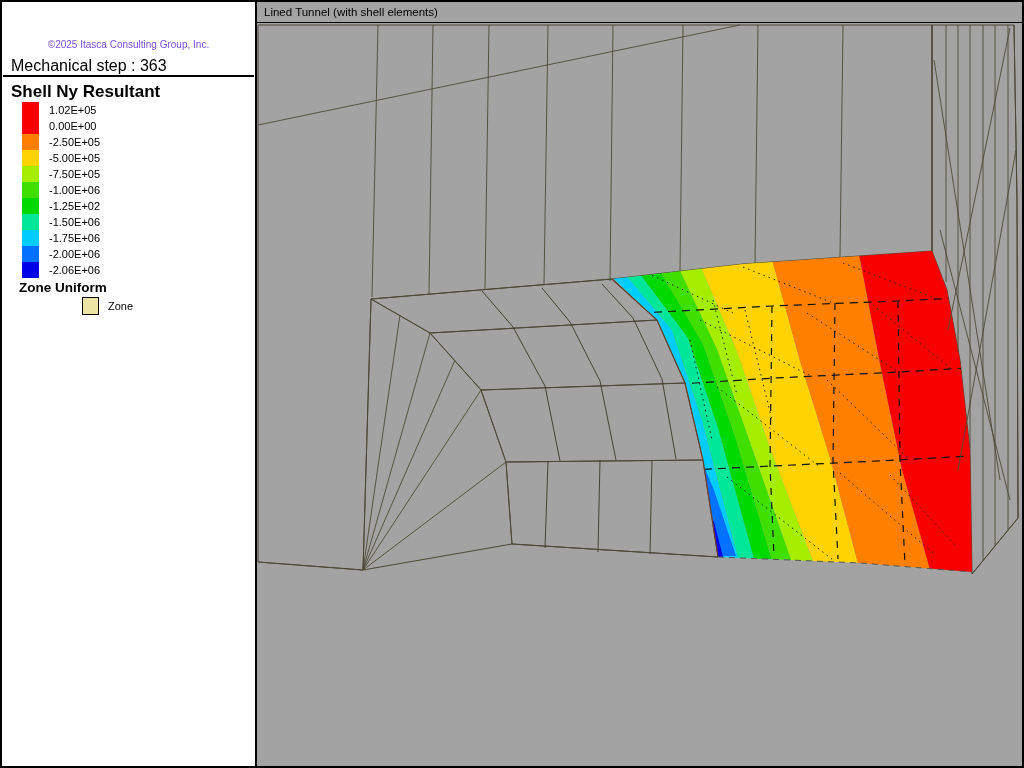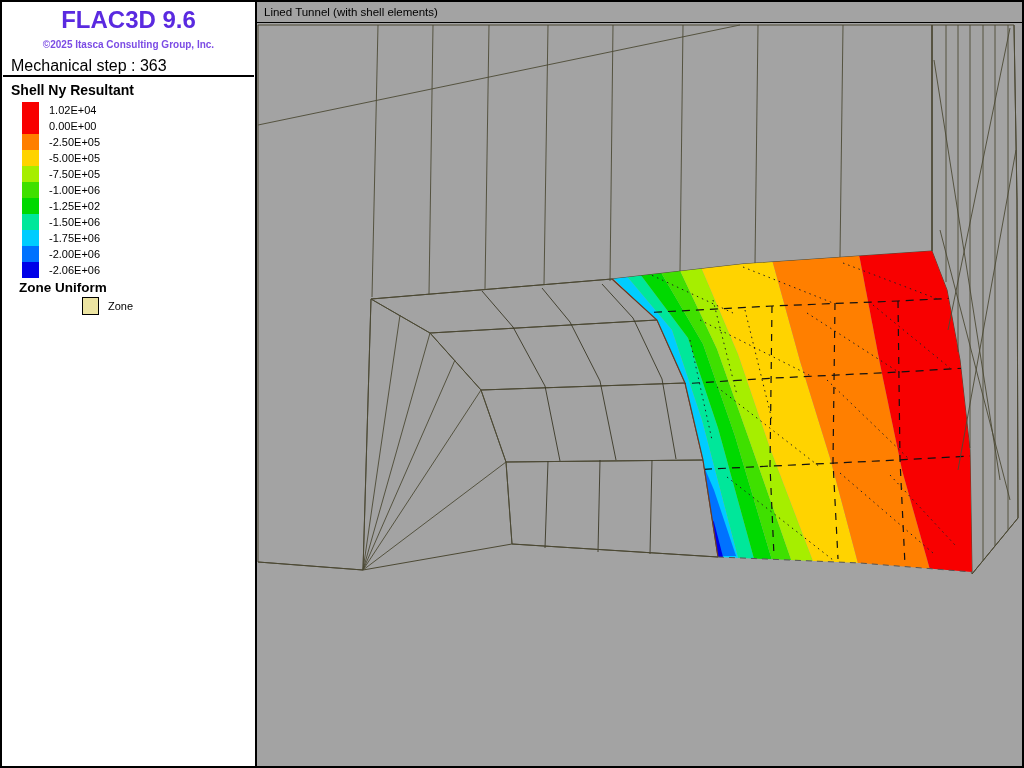--- a/index.html
+++ b/index.html
@@ -4,24 +4,24 @@
 <style>
   html,body{margin:0;padding:0;background:#fff;}
   #stage{position:relative;width:1024px;height:768px;background:#ffffff;
          font-family:"Liberation Sans","DejaVu Sans",sans-serif;overflow:hidden;}
   #frame{position:absolute;left:0;top:0;right:0;bottom:0;border:2px solid #000;pointer-events:none;z-index:30;}
   
   #sidebar{position:absolute;left:2px;top:2px;width:253px;height:764px;background:#fff;z-index:20;}
   #sep{position:absolute;left:255px;top:0;width:2px;height:768px;background:#000;z-index:25;}
   .app-title{position:absolute;left:0;top:4px;width:100%;text-align:center;
              font-size:24px;font-weight:bold;letter-spacing:0px;}
-  .copyright{position:absolute;left:0;top:37px;width:100%;text-align:center;font-size:10px;font-weight:bold;}
+  .copyright{position:absolute;left:0;top:37px;width:100%;text-align:center;font-size:10px;}
   .step{position:absolute;left:9px;top:55px;font-size:16px;color:#000000;}
   .rule{position:absolute;left:1px;top:73px;width:251px;height:2px;background:#000;}
-  .shell-title{position:absolute;left:9px;top:80px;font-size:14px;font-weight:bold;color:#000;}
+  .shell-title{position:absolute;left:9px;top:80px;font-size:17px;font-weight:bold;color:#000;}
   #legend-rows{position:absolute;left:20px;top:100px;}
   .lrow{display:flex;height:16px;align-items:center;}
   .lsw{width:17px;height:16px;}
   .llb{margin-left:10px;font-size:11px;color:#000;white-space:nowrap;}
   .zone-title{position:absolute;left:17px;top:278px;font-size:13.5px;font-weight:bold;color:#000;}
   .zone-row{position:absolute;left:36px;top:295px;display:flex;align-items:center;padding-left:44px;}
   .zone-sw{width:15px;height:16px;border:1px solid #000;}
   .zone-lb{margin-left:9px;font-size:11px;color:#000;}
   
   #viewport{position:absolute;left:257px;top:2px;width:765px;height:764px;background:#a3a3a3;z-index:5;}
@@ -151,29 +151,28 @@
     </g>
 
     <g class="edge">
       <polyline points="258,562 363,570 512,544 718,557"></polyline>
       <line x1="932" y1="25" x2="932" y2="251"></line>
       <polyline points="1014,25 1017,200 1018,518 972,574"></polyline>
     </g>
   </svg>
 
   <div id="sidebar">
-    <div class="app-title" style="color: rgb(90, 42, 224);">FLAC3D 9.6</div>
     <div class="copyright" style="color: rgb(123, 75, 228);">©2025 Itasca Consulting Group, Inc.</div>
     <div class="step">Mechanical step : 363</div>
     <div class="rule"></div>
     <div class="shell-title">Shell Ny Resultant</div>
     <div id="legend-rows">
   <div class="lrow">
     <div class="lsw" style="background: rgb(248, 0, 0);"></div>
-    <div class="llb">1.02E+04</div>
+    <div class="llb">1.02E+05</div>
   </div>
 
   <div class="lrow">
     <div class="lsw" style="background: rgb(248, 0, 0);"></div>
     <div class="llb">0.00E+00</div>
   </div>
 
   <div class="lrow">
     <div class="lsw" style="background: rgb(255, 127, 0);"></div>
     <div class="llb">-2.50E+05</div>

